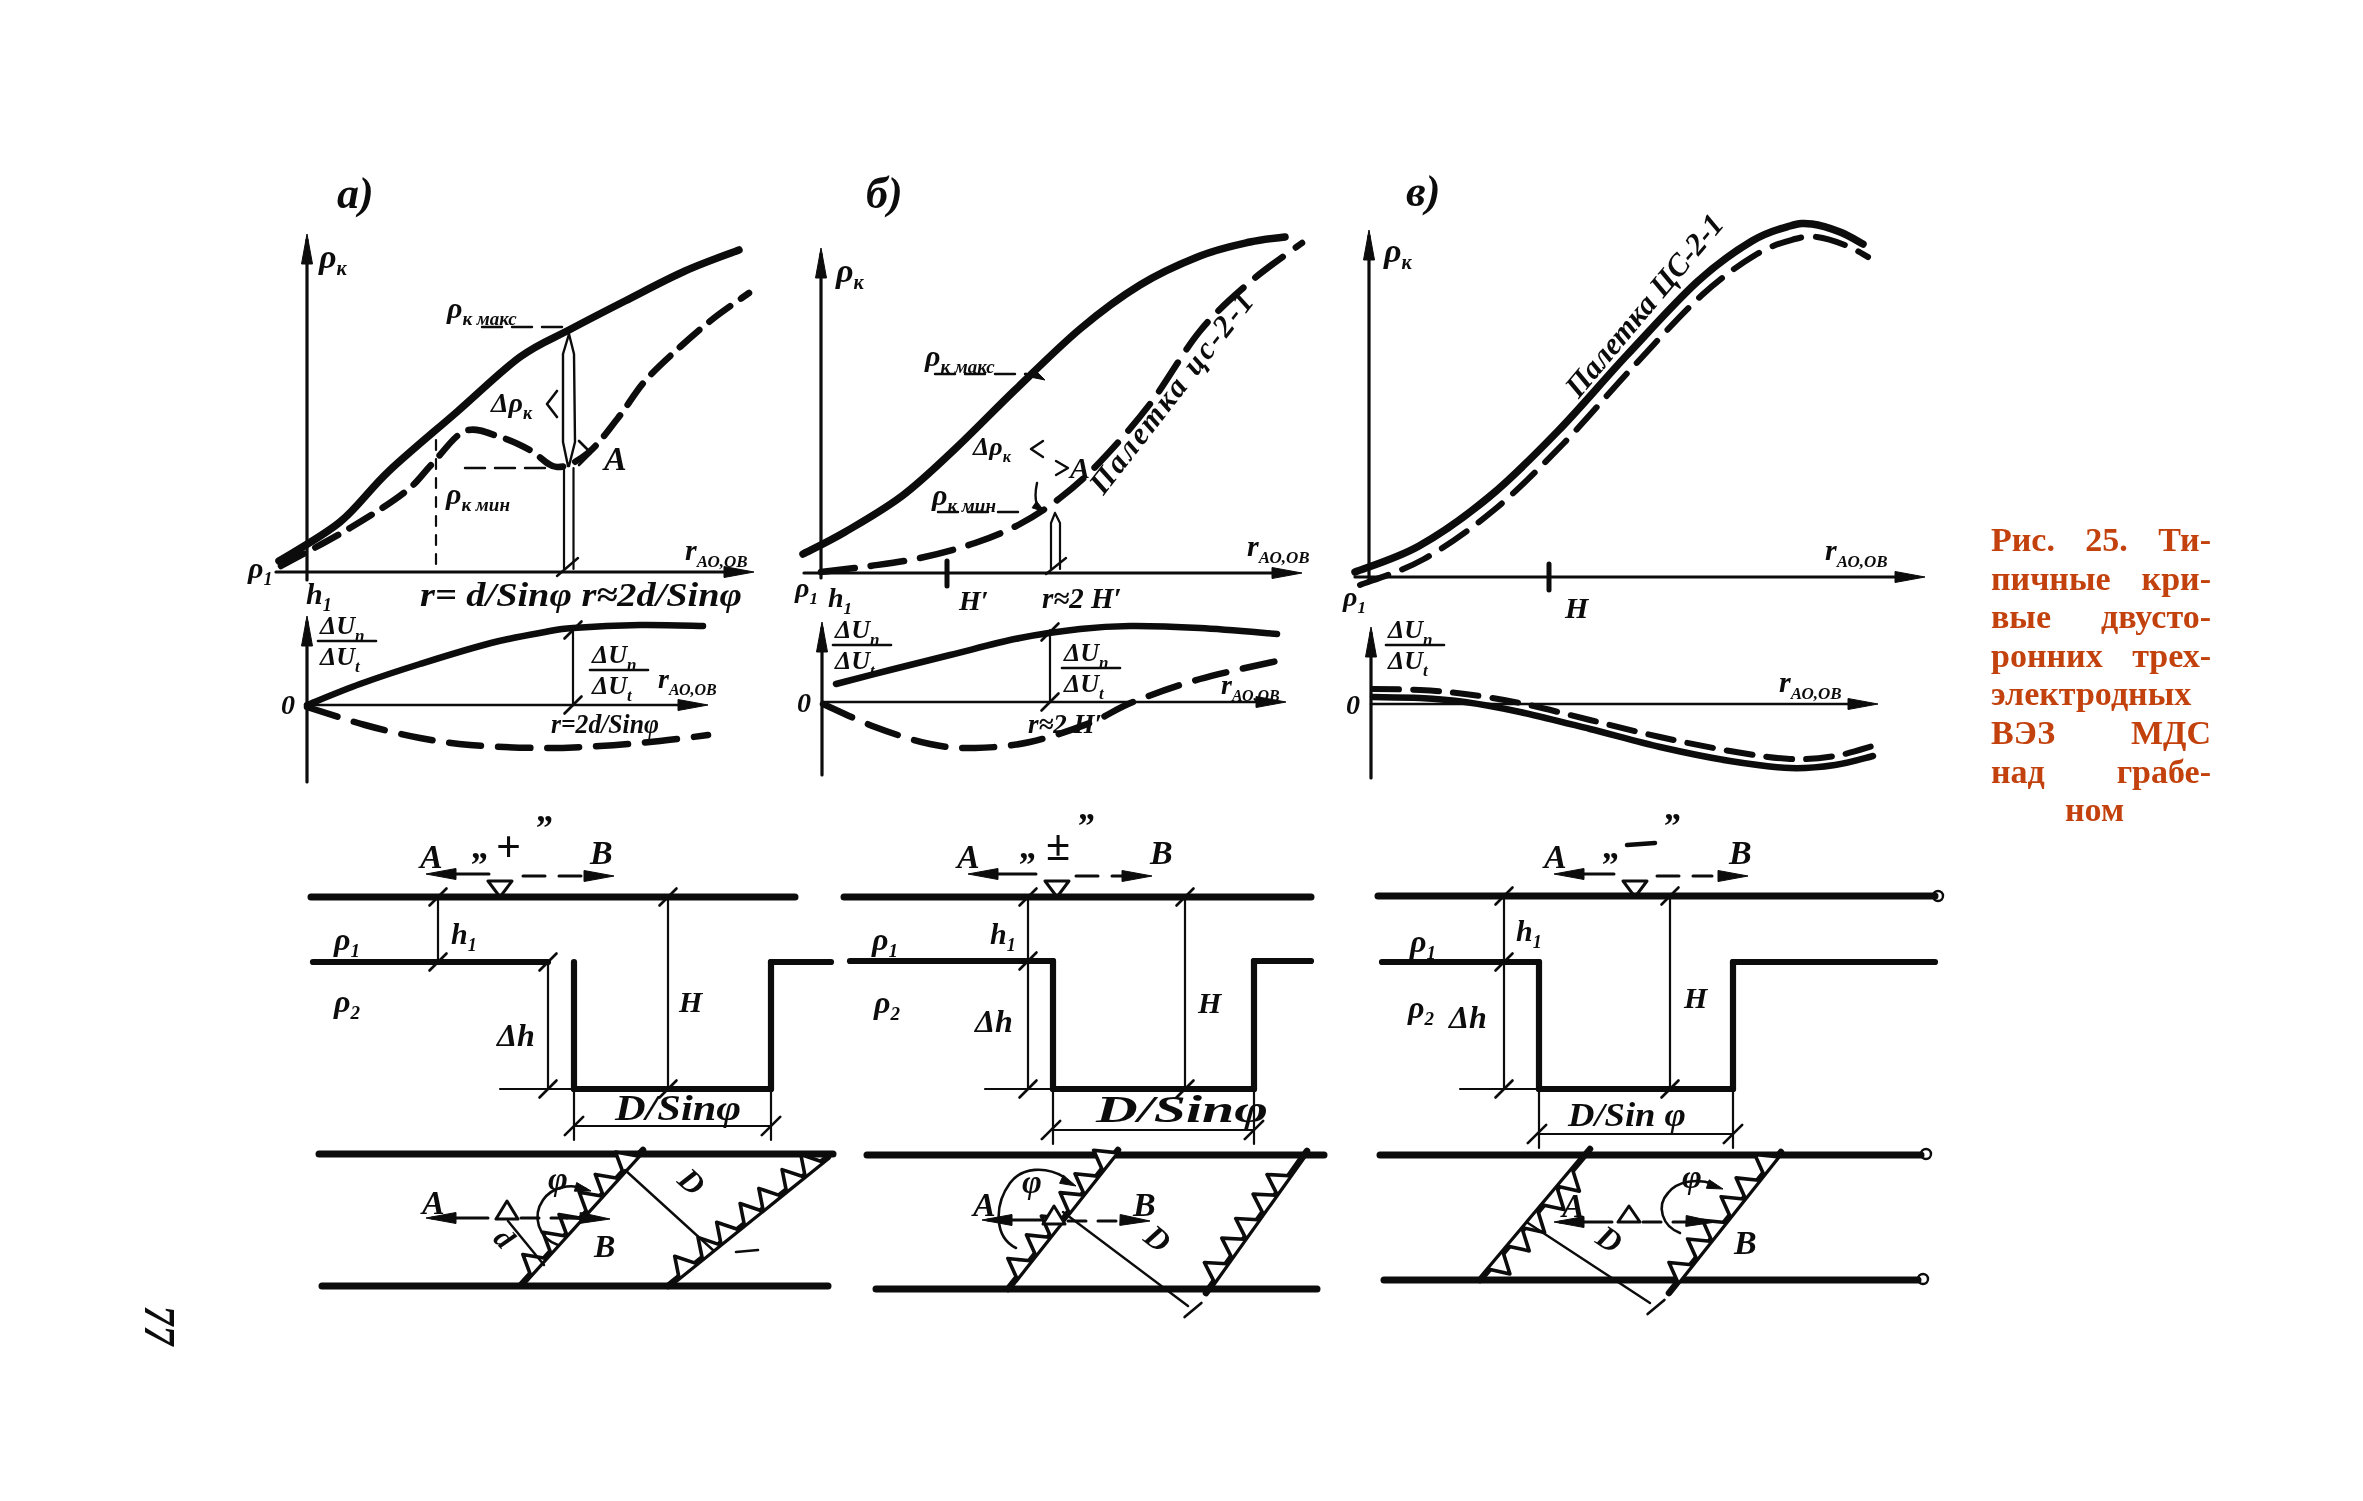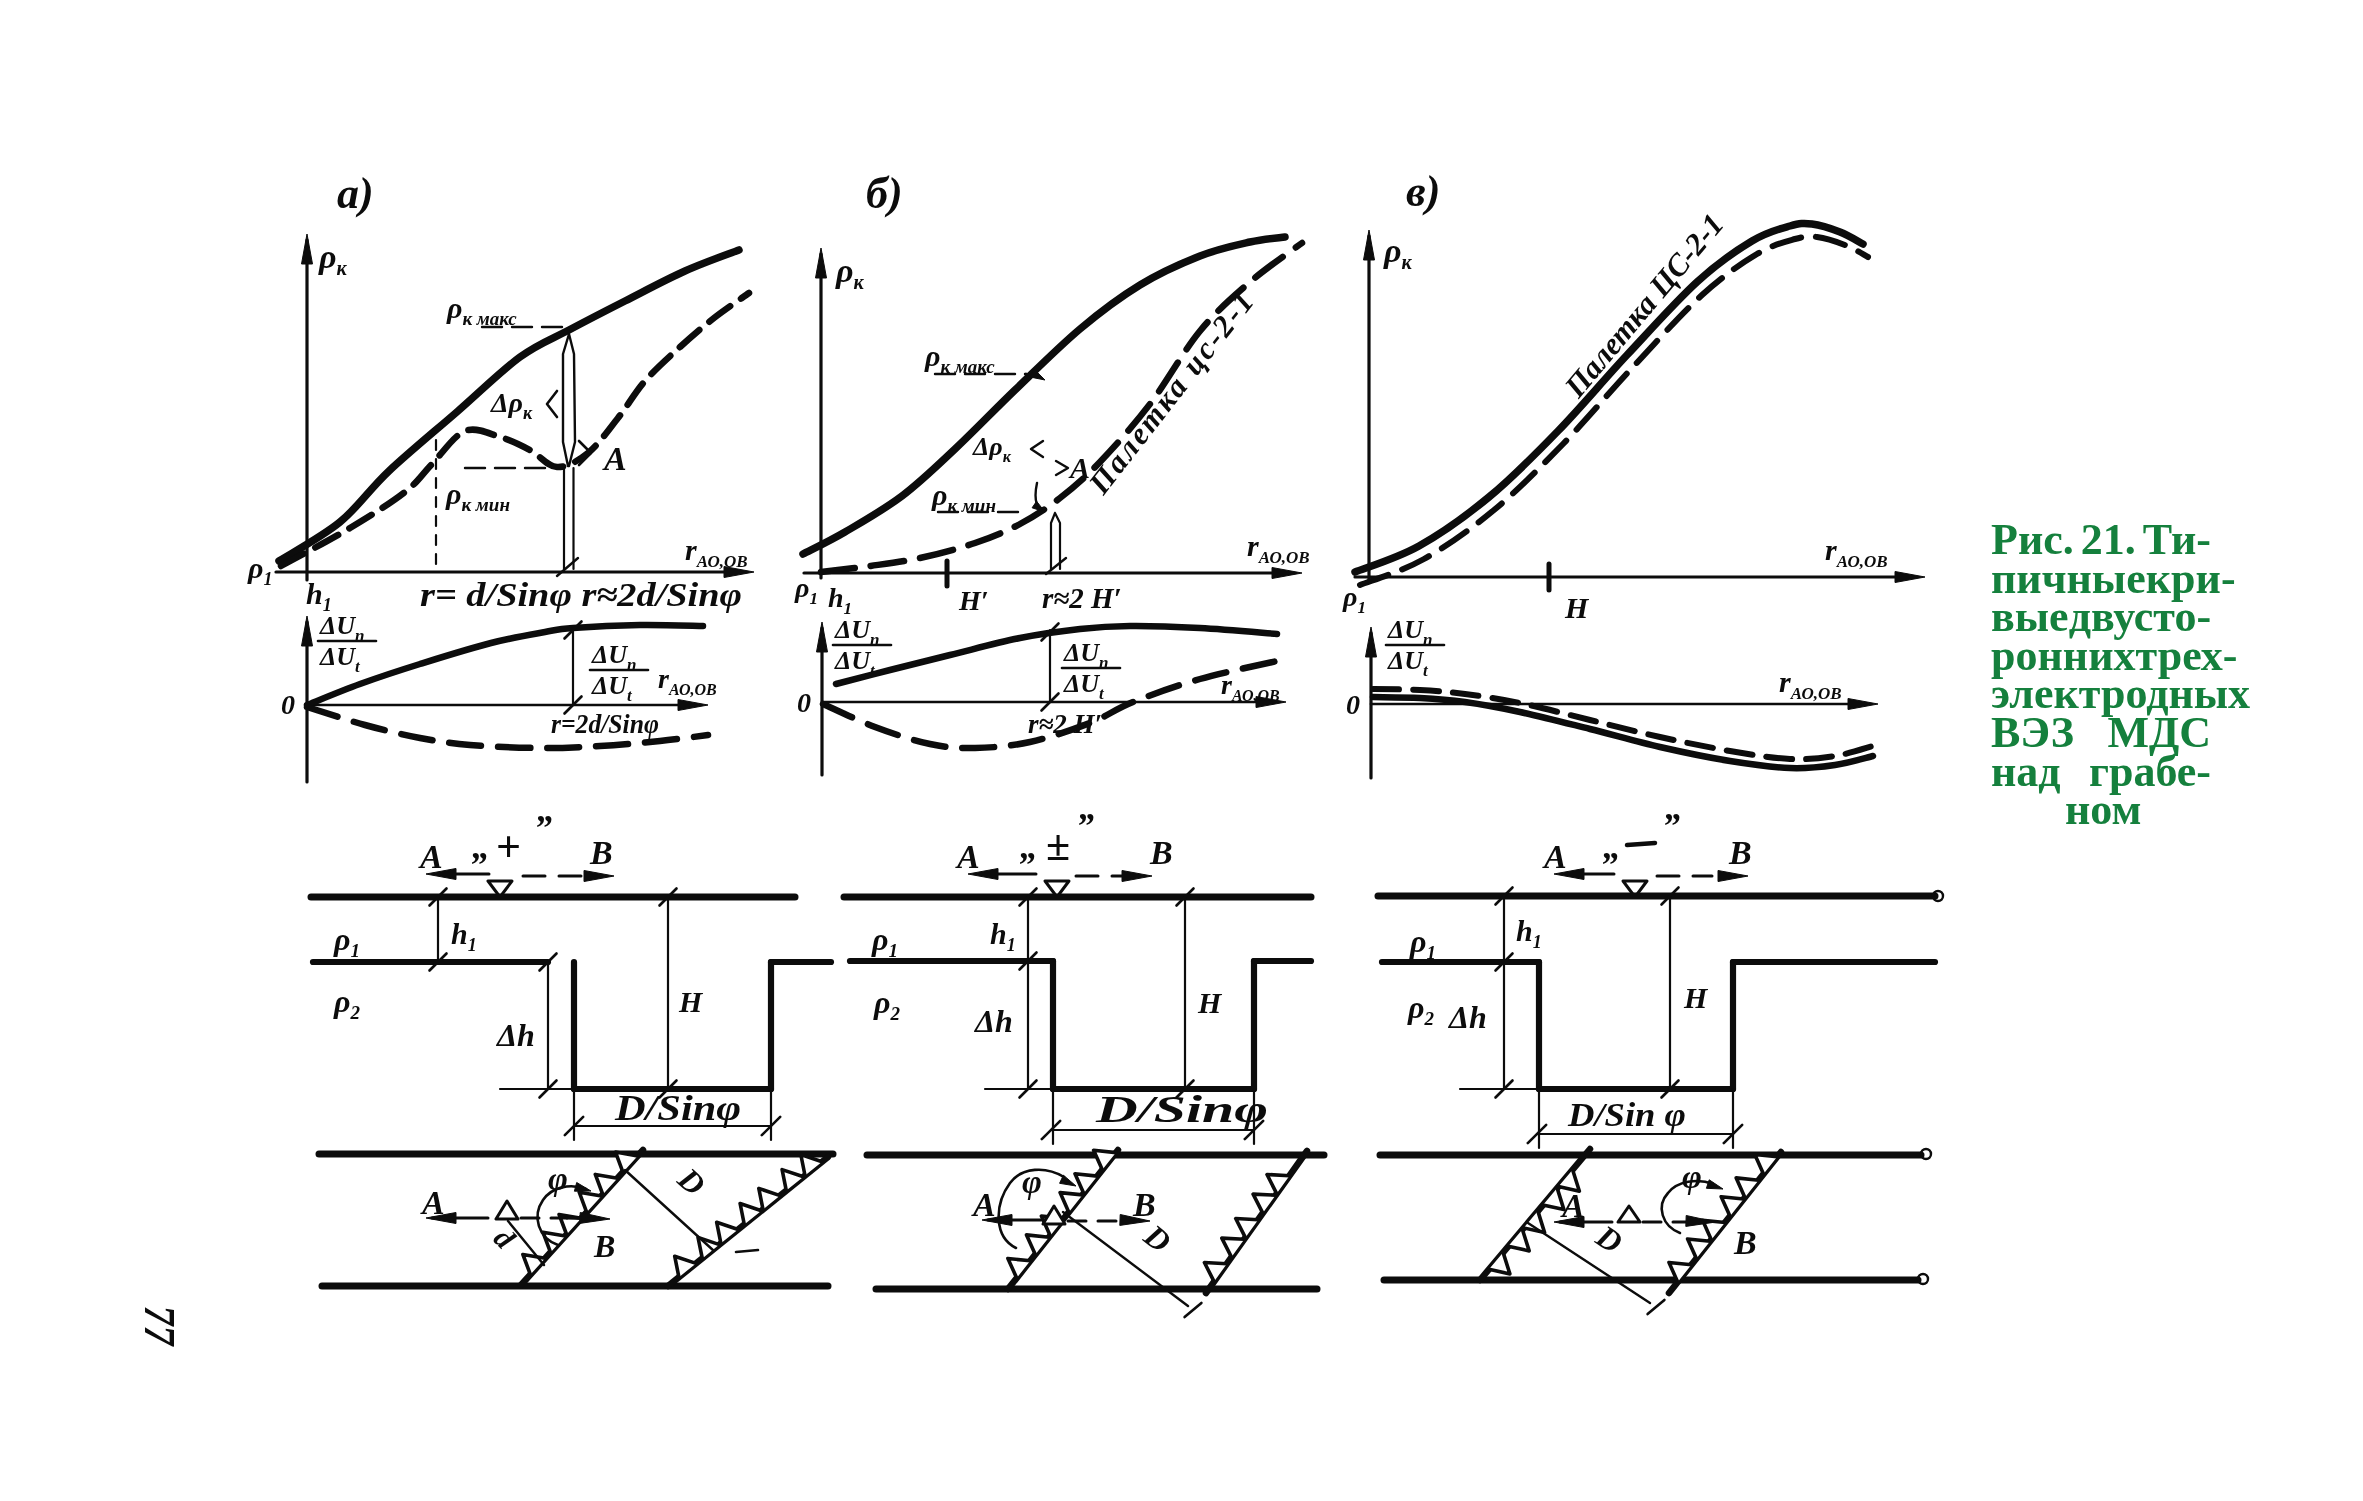--- a/index.html
+++ b/index.html
@@ -1,17 +1,17 @@
 <!DOCTYPE html>
 <html><head><meta charset="utf-8">
 <style>
 html,body{margin:0;padding:0;background:#fff;width:2363px;height:1501px;overflow:hidden}
 #page{position:relative;width:2363px;height:1501px;background:#fff}
 svg{position:absolute;left:0;top:0}
-.cap{position:absolute;left:1991px;top:521px;width:220px;font-family:'Liberation Serif',serif;font-weight:bold;font-size:44px;line-height:38.6px;color:#15803d}
+.cap{position:absolute;left:1991px;top:521px;width:220px;font-family:'Liberation Serif',serif;font-weight:bold;font-size:34px;line-height:38.6px;color:#c2410c}
 .cap .j{display:flex;justify-content:space-between}
 .pgnum{position:absolute;left:140px;top:1302px;font-family:'Liberation Serif',serif;font-style:italic;font-weight:bold;font-size:40px;color:#0c0c0c;transform:rotate(90deg) scaleY(1.1)}
 </style></head>
 <body>
 <div id="page">
 <svg width="2363" height="1501" viewBox="0 0 2363 1501">
 <rect width="2363" height="1501" fill="#ffffff"></rect>
 <text x="337" y="208" style="font-family:'Liberation Serif',serif;font-style:italic;font-weight:bold;font-size:44px;fill:#0c0c0c" text-anchor="start">а)</text>
 <line x1="307.0" y1="580.0" x2="307.0" y2="240.0" stroke="#0c0c0c" stroke-width="3.2" stroke-linecap="round"></line>
 <path d="M307.0,234.0 L301.5,264.0 L312.5,264.0 Z" fill="#0c0c0c" stroke="#0c0c0c" stroke-width="1"></path>
@@ -293,21 +293,21 @@
 <path d="M1680,1233 C1662,1226 1656,1206 1668,1193 C1677,1181 1698,1178 1713,1184" stroke="#0c0c0c" stroke-width="2.6" fill="none" stroke-linecap="round" stroke-linejoin="round"></path>
 <path d="M1723.0,1189.0 L1709.2,1179.8 L1706.4,1188.3 Z" fill="#0c0c0c" stroke="#0c0c0c" stroke-width="1"></path>
 <line x1="1528.0" y1="1223.0" x2="1650.0" y2="1303.0" stroke="#0c0c0c" stroke-width="2.4" stroke-linecap="round"></line>
 <line x1="1647.6" y1="1314.1" x2="1664.4" y2="1299.9" stroke="#0c0c0c" stroke-width="2.6" stroke-linecap="round"></line>
 <text x="1594" y="1242" style="font-family:'Liberation Serif',serif;font-style:italic;font-weight:bold;font-size:32px;fill:#0c0c0c" text-anchor="start" transform="rotate(33 1594 1242)">D</text>
 <text x="1734" y="1254" style="font-family:'Liberation Serif',serif;font-style:italic;font-weight:bold;font-size:34px;fill:#0c0c0c" text-anchor="start">В</text>
 </svg>
 <div class="cap">
 <div class="j">
         <span>Рис.</span>
-        <span>21.</span>
+        <span>25.</span>
         <span>Ти-</span>
       </div>
 <div class="j">
         <span>пичные</span>
         <span>кри-</span>
       </div>
 <div class="j">
         <span>вые</span>
         <span>двусто-</span>
       </div>

